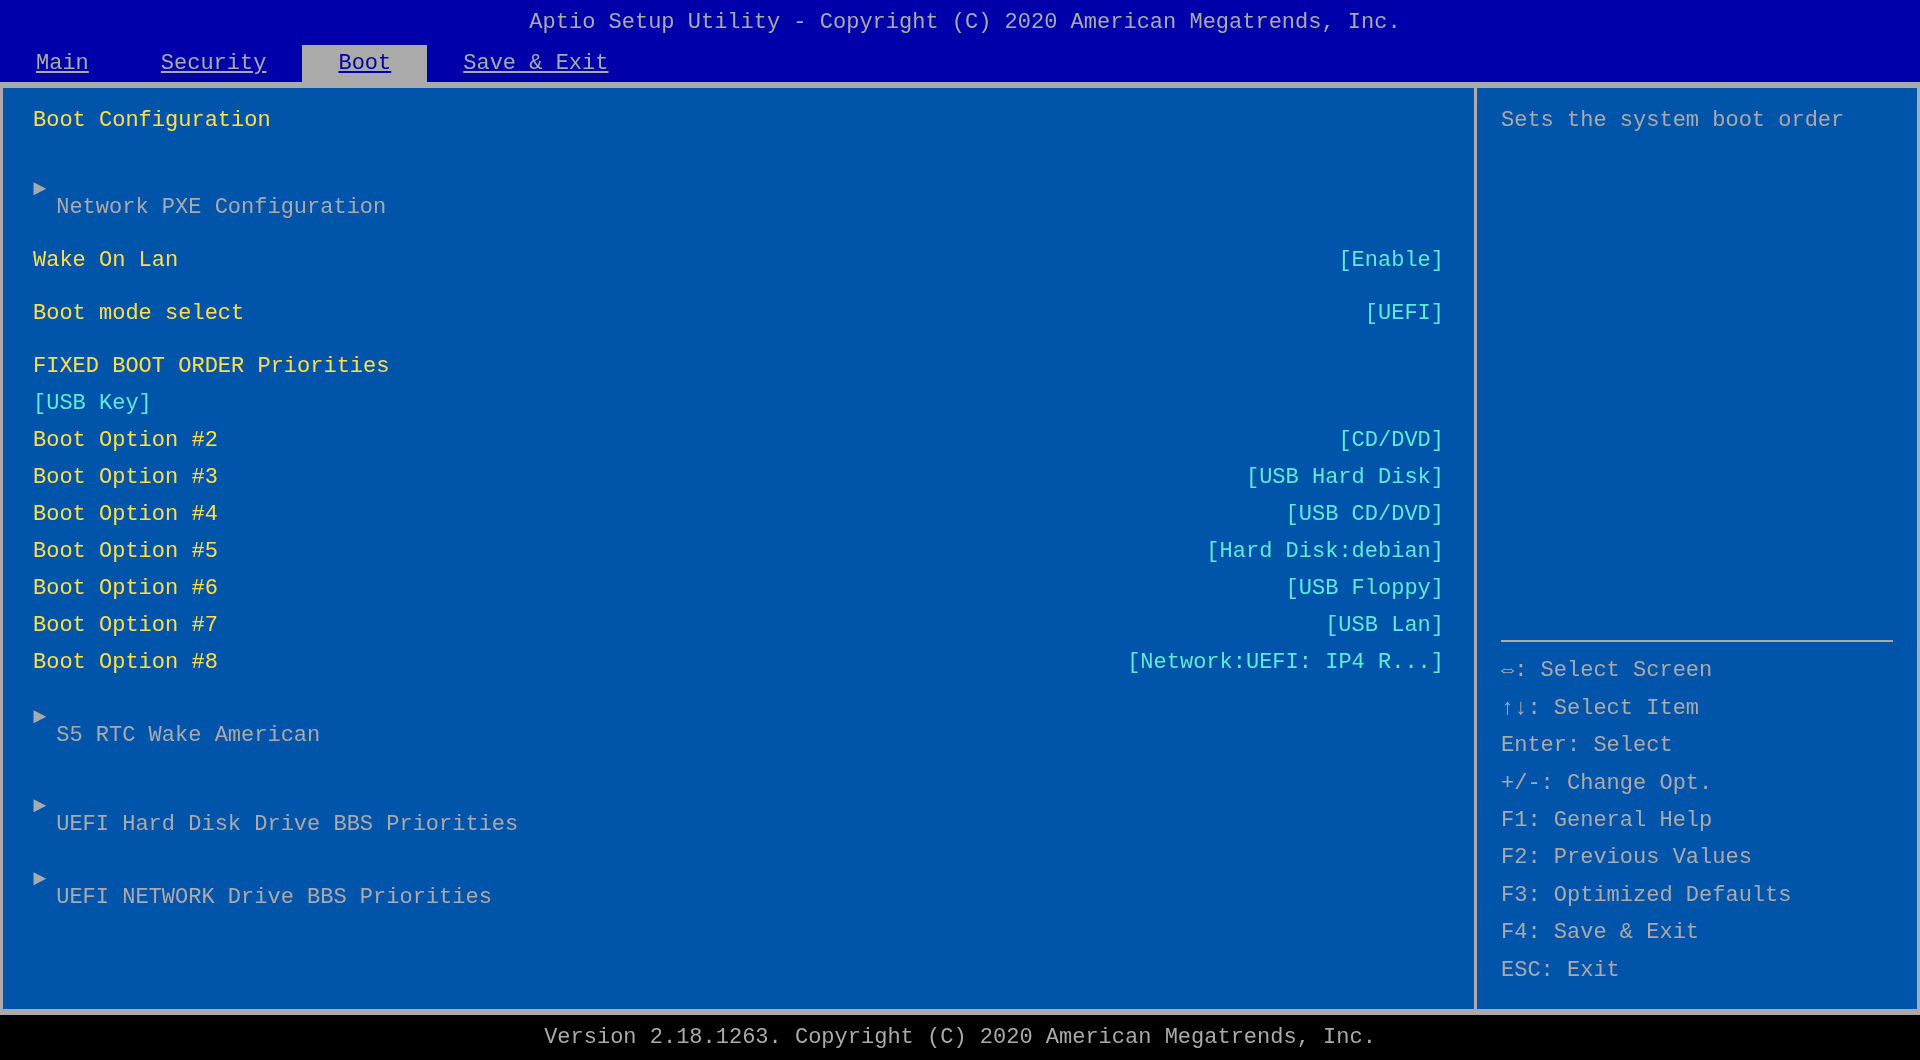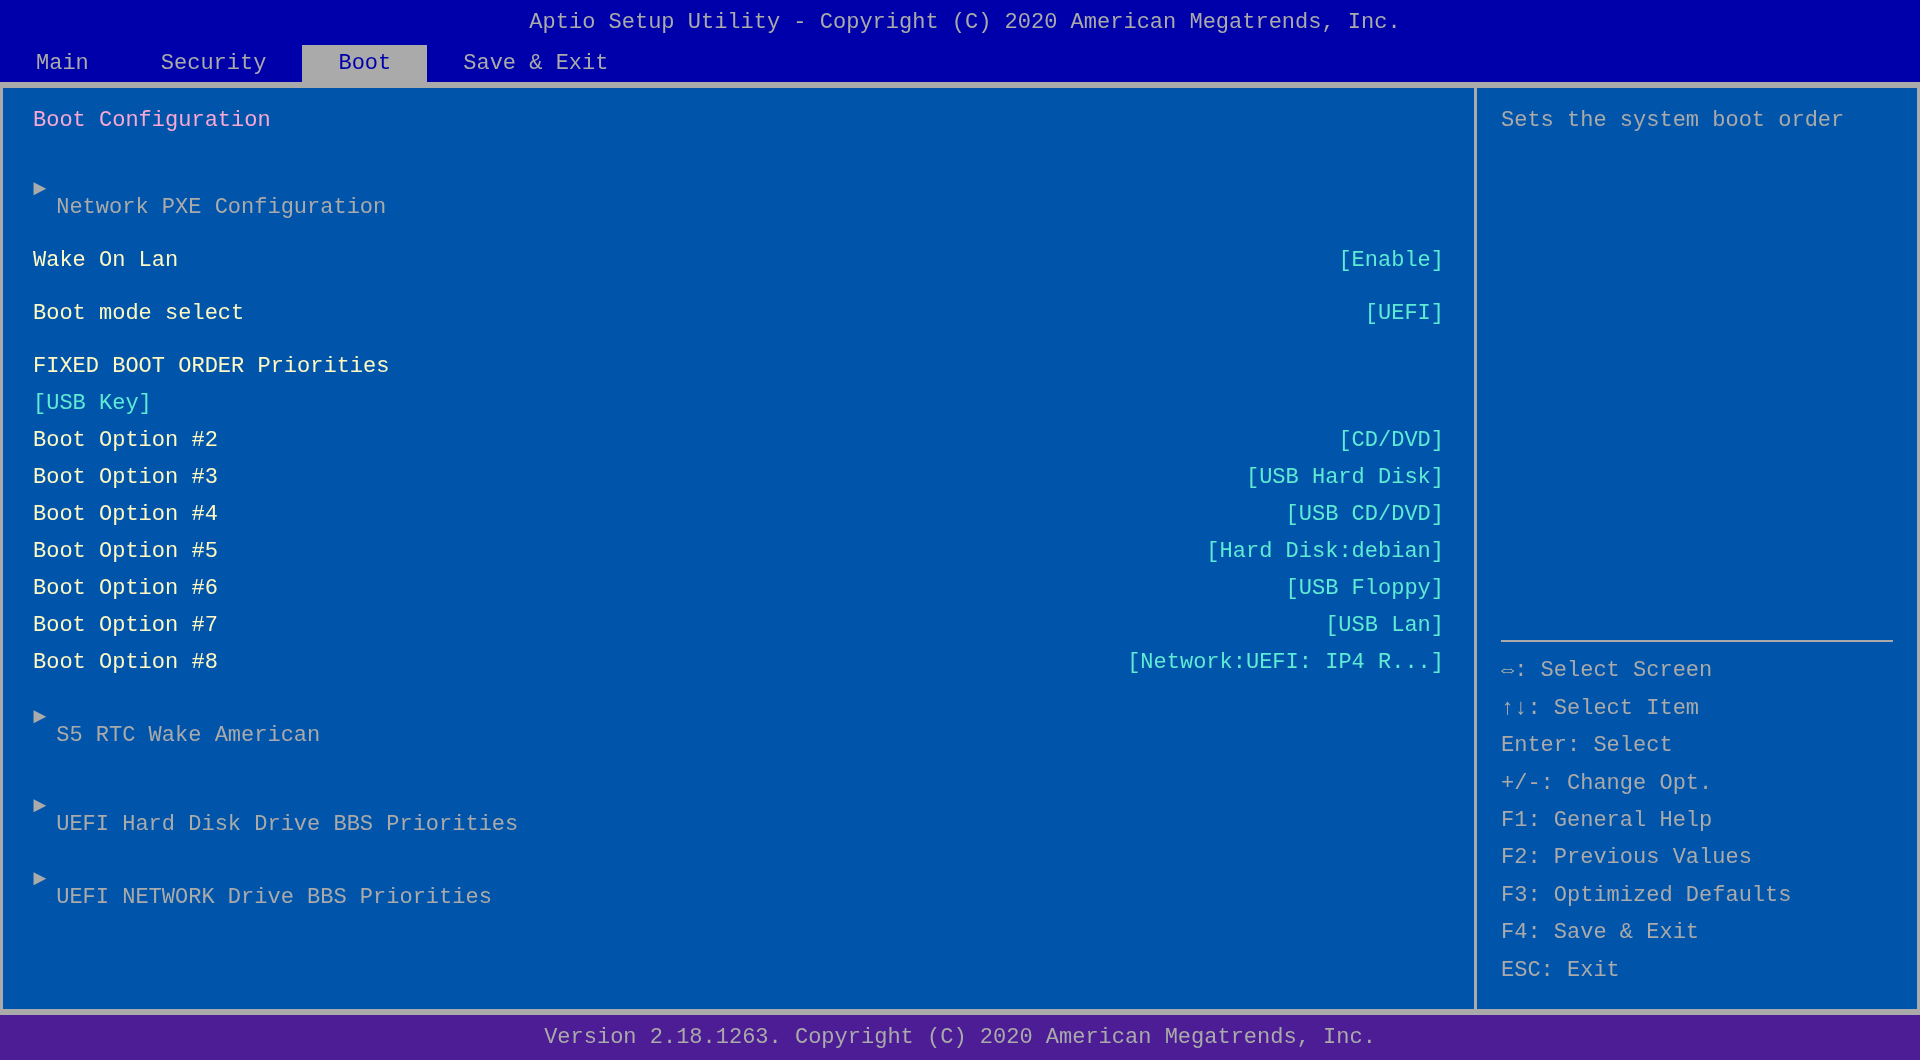--- a/index.html
+++ b/index.html
@@ -44,20 +44,21 @@
       background-color: #0000aa;
       padding: 4px 0 0 0;
       border-bottom: 3px solid #aaaaaa;
     }
 
     .menu-item {
       padding: 6px 36px;
       color: #aaaaaa;
       cursor: pointer;
       font-size: 22px;
+      text-decoration: underline;
     }
 
     .menu-item.active {
       background-color: #aaaaaa;
       color: #0000aa;
     }
 
     
     #main-content {
       display: flex;
@@ -71,41 +72,41 @@
     
     #left-panel {
       flex: 1;
       padding: 20px 30px;
       border-right: 3px solid #aaaaaa;
       color: #aaaaaa;
     }
 
     .section-title {
       font-size: 22px;
-      color: #f9a8d4;
+      color: #fde047;
       margin-bottom: 20px;
     }
 
     .menu-row {
       display: flex;
       flex-direction: row;
       align-items: center;
       padding: 6px 0;
       color: #aaaaaa;
       font-size: 22px;
     }
 
     .menu-row .arrow {
       margin-right: 10px;
       color: #aaaaaa;
     }
 
     .menu-row .label {
       flex: 1;
-      color: #fef9c3;
+      color: #fde047;
     }
 
     .menu-row .value {
       color: #5eead4;
     }
 
     .menu-row.submenu .label {
       color: #aaaaaa;
       margin-top: 36px;
     }
@@ -135,21 +136,21 @@
       margin: 10px 0;
     }
 
     #key-help {
       font-size: 22px;
       line-height: 1.7;
     }
 
     
     #footer {
-      background-color: #4c1d95;
+      background-color: #000000;
       color: #aaaaaa;
       text-align: center;
       padding: 10px 0;
       font-size: 22px;
       border-top: 3px solid #aaaaaa;
     }
   </style>
 </head>
 <body>
 

